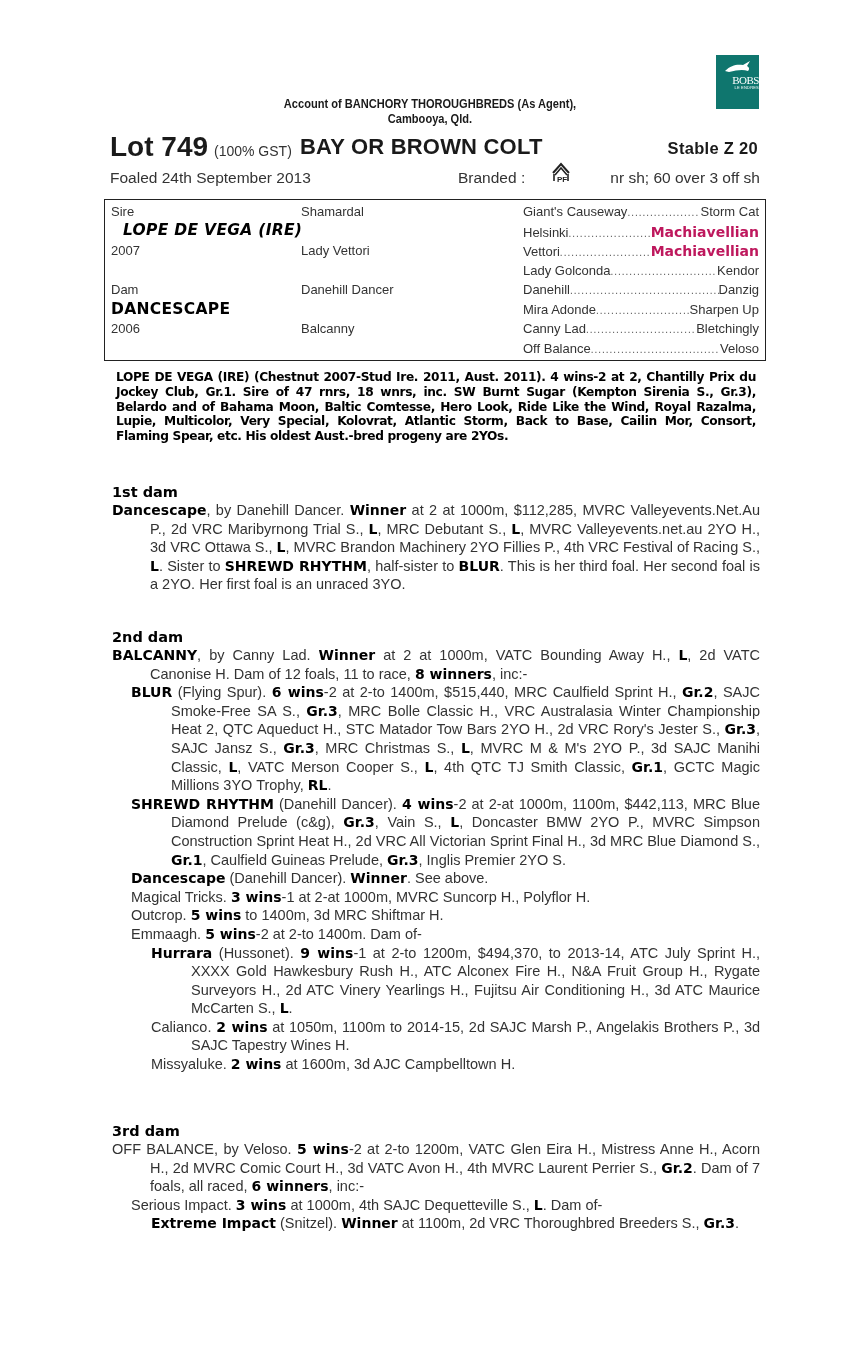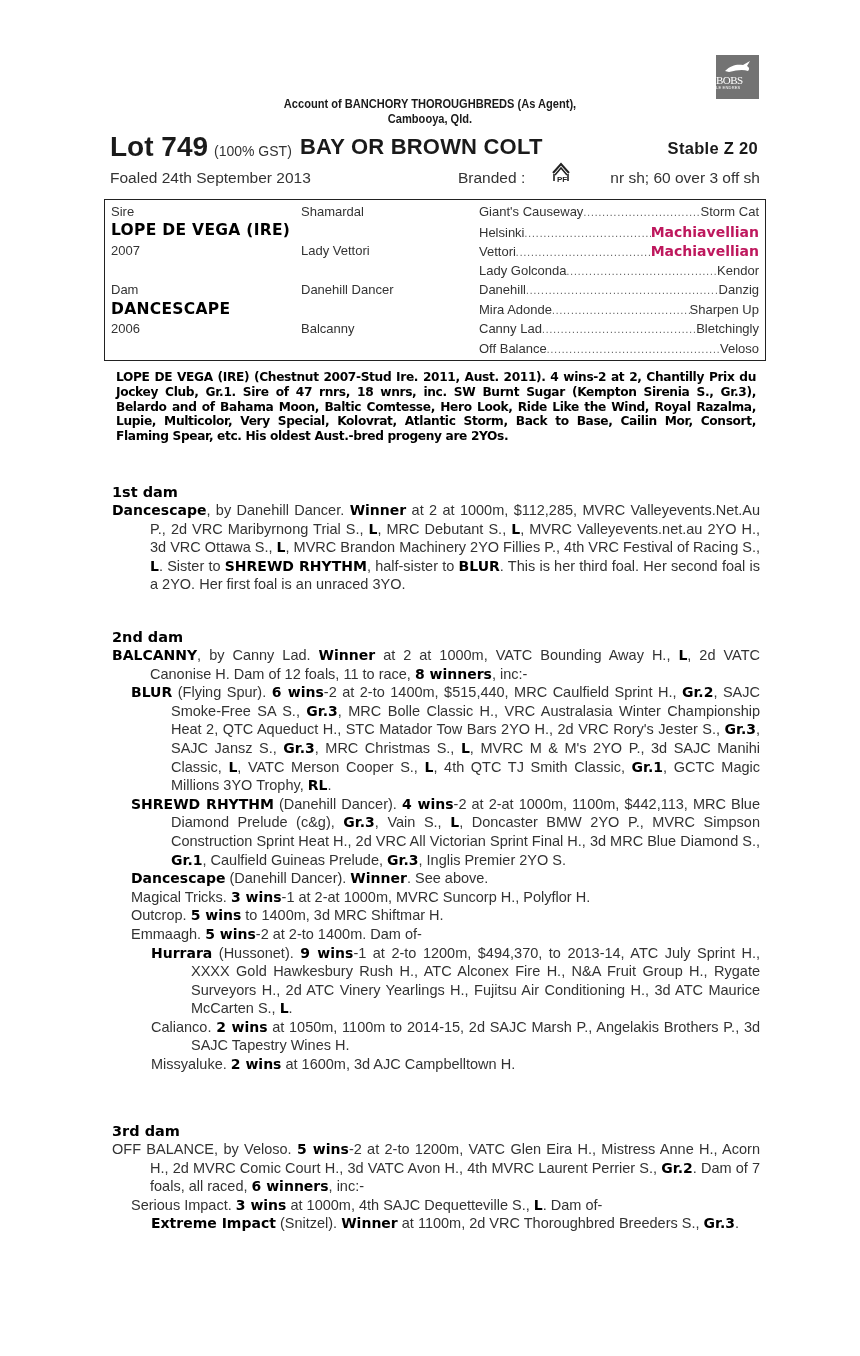--- a/index.html
+++ b/index.html
@@ -1,19 +1,19 @@
 <!DOCTYPE html>
 <html><head>
 <meta charset="utf-8">
 <style>
   * { box-sizing: border-box; margin: 0; padding: 0; }
   html, body { width: 860px; height: 1356px; background: #ffffff; overflow: hidden; }
   body { position: relative; font-family: "Liberation Sans", sans-serif; color: #1a1a1a; }
 
-  .logo { position: absolute; left: 716px; top: 55px; width: 43px; height: 44px; background: #737373; color: #fff; text-align: left; }
+  .logo { position: absolute; left: 716px; top: 55px; width: 43px; height: 54px; background: #0f766e; color: #fff; text-align: right; }
   .logo svg { display: block; margin: 4px auto 0; }
   .logo .logo-word { font-family: "Liberation Serif", serif; font-size: 11px; line-height: 10px; letter-spacing: -0.5px; }
   .logo .logo-sub { font-size: 4px; line-height: 6px; letter-spacing: 0.2px; }
 
   .account { position: absolute; left: 100px; width: 660px; top: 96px; text-align: center; font-family: "Liberation Sans", sans-serif; font-weight: bold; font-size: 13.5px; line-height: 15px; transform: scaleX(0.82); transform-origin: center top; }
 
   .lot-row { position: absolute; left: 110px; top: 134px; width: 650px; height: 28px; }
   .lot-no { position: absolute; left: 0; top: 0; font-weight: bold; font-size: 28px; line-height: 26px; }
   .gst { position: absolute; left: 104px; top: 9px; font-size: 14px; color: #333; }
   .colt { position: absolute; left: 190px; top: 0; font-weight: bold; font-size: 22px; line-height: 26px; letter-spacing: 0.2px; }
@@ -23,21 +23,21 @@
   .foaled { position: absolute; left: 0; top: 0; }
   .branded { position: absolute; left: 348px; top: 0; }
   .brand-icon { position: absolute; left: 440px; top: -8px; }
   .brand-desc { position: absolute; right: 0; top: 0; }
 
   .pedigree { position: absolute; left: 104px; top: 199px; width: 662px; height: 162px; border: 1.5px solid #222; }
   .ped-left { position: absolute; left: 0; top: 0; width: 370px; height: 100%; }
   .ped-cell { position: absolute; font-size: 13px; color: #333; }
   .ped-name { position: absolute; font-weight: bold; font-size: 15.5px; color: #000; letter-spacing: 0.3px; font-family: "DejaVu Sans", sans-serif; }
   .ped-right { position: absolute; left: 374px; top: 4px; width: 280px; }
-  .gp-row { display: flex; align-items: baseline; height: 19.5px; font-size: 13px; color: #333; white-space: nowrap; overflow: hidden; }
+  .gp-row { display: flex; align-items: baseline; height: 19.5px; font-size: 13px; color: #333; white-space: nowrap; overflow: hidden; margin-left: 44px; }
   .gp-row .l { flex: none; }
   .gp-row .dots { flex: 1; overflow: hidden; color: #555; letter-spacing: 1px; font-size: 10px; }
   .gp-row .dots::before { content: "........................................................................................................................"; }
   .gp-row .r { flex: none; }
   .gp-row .r.bold { font-weight: bold; color: #be185d; font-size: 14px; font-family: "DejaVu Sans", sans-serif; }
 
   .sire-para { position: absolute; left: 116px; top: 370px; width: 640px; font-family: "DejaVu Sans", sans-serif; font-weight: bold; font-size: 12.2px; line-height: 14.8px; text-align: justify; letter-spacing: -0.35px; color: #000; }
 
   .section { position: absolute; left: 112px; width: 648px; font-size: 14.5px; line-height: 18.6px; color: #333; }
   .section h3 { font-family: "DejaVu Sans", sans-serif; font-weight: bold; font-size: 14.5px; color: #000; line-height: 18px; }
@@ -80,21 +80,21 @@
       <path d="M4 13 L4 20 M18 13 L18 20" stroke="#222" stroke-width="1.6"></path>
       <text x="7" y="21" font-size="8" font-weight="bold" font-family="Liberation Sans, sans-serif" fill="#222">PF</text>
     </svg>
   </span>
   <span class="brand-desc">nr sh; 60 over 3 off sh</span>
 </div>
 
 <div class="pedigree">
   <div class="ped-left">
     <span class="ped-cell" style="left:6px; top:4px;">Sire</span>
-    <span class="ped-name" style="left:6px; top:21px;">LOPE DE VEGA (IRE)</span>
+    <span class="ped-name" style="left:18px; top:21px;font-style:italic;">LOPE DE VEGA (IRE)</span>
     <span class="ped-cell" style="left:6px; top:43px;">2007</span>
     <span class="ped-cell" style="left:196px; top:4px;">Shamardal</span>
     <span class="ped-cell" style="left:196px; top:43px;text-align:right;">Lady Vettori</span>
 
     <span class="ped-cell" style="left:6px; top:82px;">Dam</span>
     <span class="ped-name" style="left:6px; top:100px;">DANCESCAPE</span>
     <span class="ped-cell" style="left:6px; top:121px;">2006</span>
     <span class="ped-cell" style="left:196px; top:82px;">Danehill Dancer</span>
     <span class="ped-cell" style="left:196px; top:121px;">Balcanny</span>
   </div>

